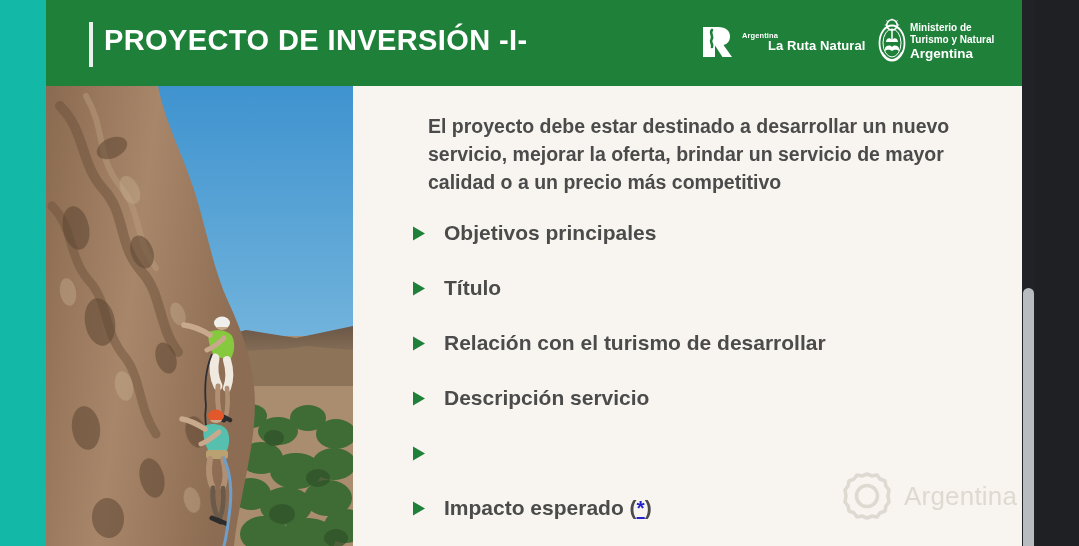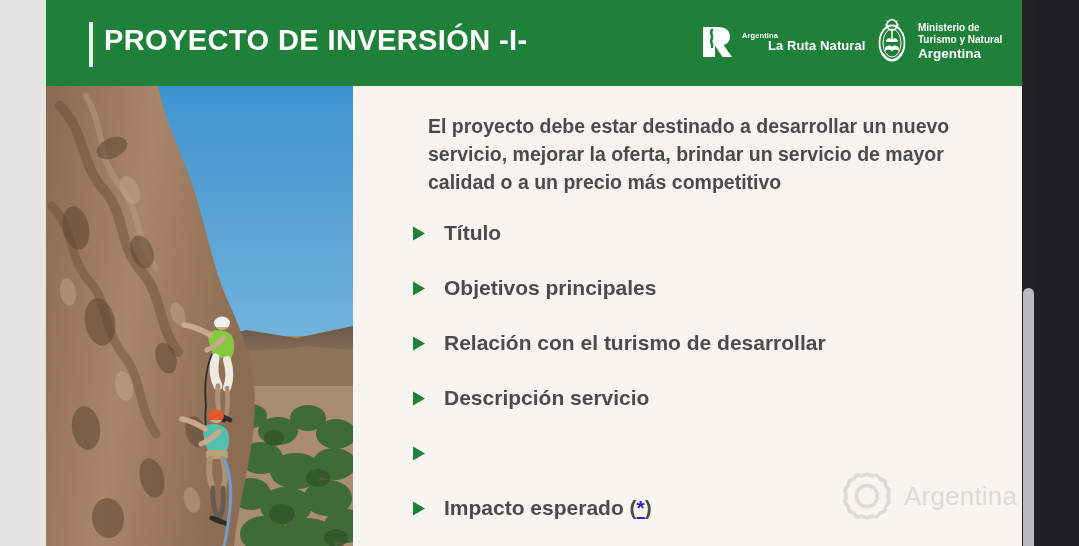--- a/index.html
+++ b/index.html
@@ -12,21 +12,21 @@
     height: 546px;
     overflow: hidden;
     font-family: "Liberation Sans", sans-serif;
   }
 
   
   .viewer {
     position: relative;
     width: 1035px;
     height: 546px;
-    background: #e5e5e5;
+    background: #14b8a6;
   }
 
   
   .slide {
     position: absolute;
     left: 46px;
     top: 0;
     width: 987px;
     height: 546px;
     background: #f8f5f0;
@@ -88,21 +88,20 @@
     white-space: nowrap;
     margin-left: 26px;
   }
 
   .logo-min {
     position: absolute;
     left: 828px;
     top: 18px;
     display: flex;
     align-items: center;
-    gap: 8px;
   }
   .logo-min-arms { width: 36px; height: 48px; display: block; }
   .logo-min-text { line-height: 1.18; }
   .logo-min-l1, .logo-min-l2 {
     font-size: 10px;
     font-weight: bold;
     color: #ffffff;
     display: block;
     white-space: nowrap;
   }
@@ -375,30 +374,30 @@
     <div class="lead">El proyecto debe estar destinado a desarrollar un nuevo servicio, mejorar la oferta, brindar un servicio de mayor calidad o a un precio más competitivo</div>
 
     <div class="bullets">
 
       <div class="bullet">
         <span class="bullet-arrow">
           <svg viewBox="0 0 14 15" xmlns="http://www.w3.org/2000/svg">
               <path d="M1 0.5 L13 7.5 L1 14.5 Z" fill="#1f8139"></path>
             </svg>
         </span>
+        <span class="bullet-label">Objetivos principales</span>
+      </div>
+
+      <div class="bullet">
+        <span class="bullet-arrow">
+          <svg viewBox="0 0 14 15" xmlns="http://www.w3.org/2000/svg">
+              <path d="M1 0.5 L13 7.5 L1 14.5 Z" fill="#1f8139"></path>
+            </svg>
+        </span>
         <span class="bullet-label">Título</span>
-      </div>
-
-      <div class="bullet">
-        <span class="bullet-arrow">
-          <svg viewBox="0 0 14 15" xmlns="http://www.w3.org/2000/svg">
-              <path d="M1 0.5 L13 7.5 L1 14.5 Z" fill="#1f8139"></path>
-            </svg>
-        </span>
-        <span class="bullet-label">Objetivos principales</span>
       </div>
 
       <div class="bullet">
         <span class="bullet-arrow">
           <svg viewBox="0 0 14 15" xmlns="http://www.w3.org/2000/svg">
               <path d="M1 0.5 L13 7.5 L1 14.5 Z" fill="#1f8139"></path>
             </svg>
         </span>
         <span class="bullet-label">Relación con el turismo de desarrollar</span>
       </div>

